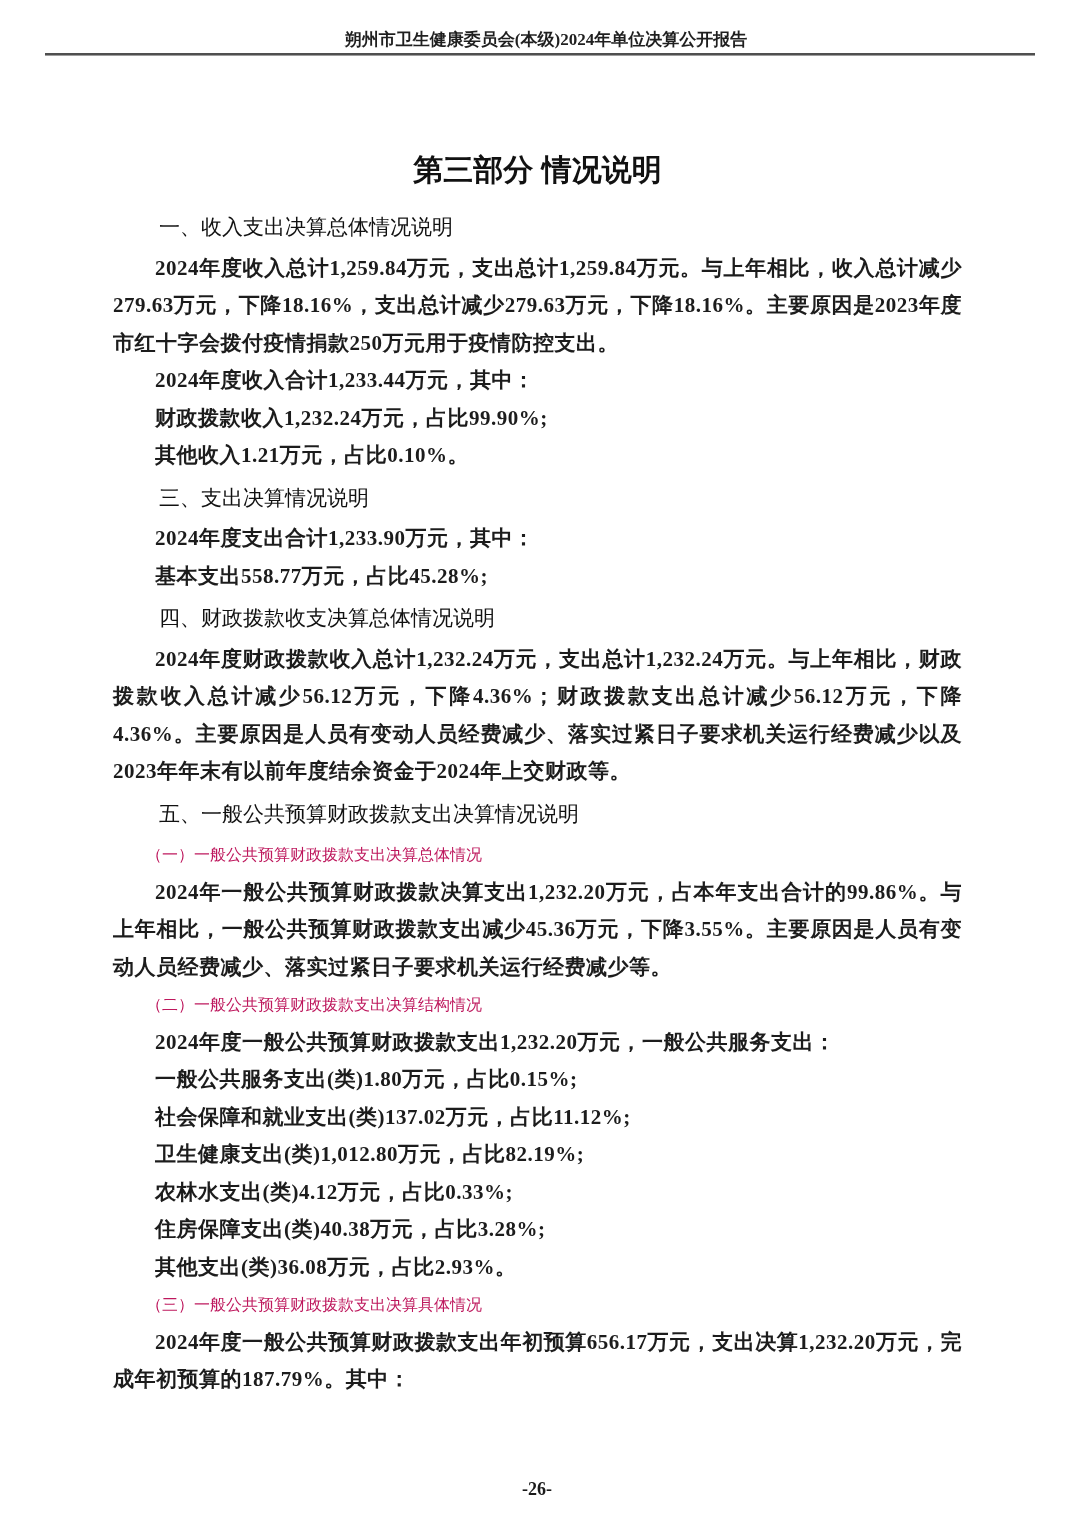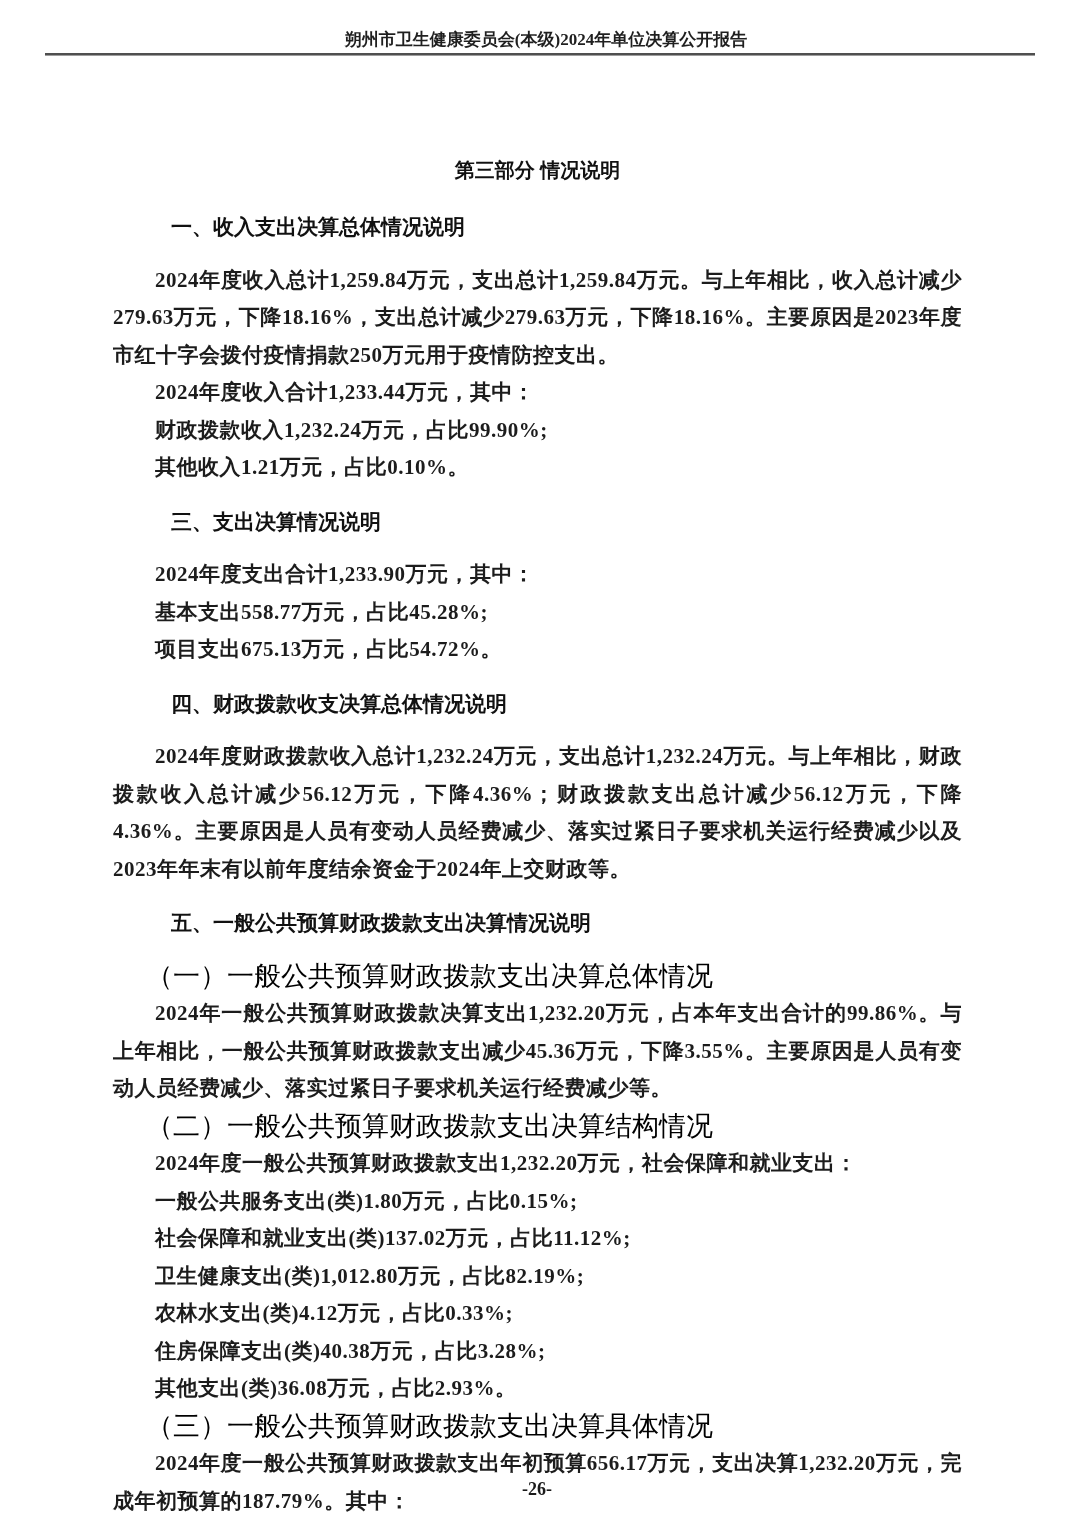--- a/index.html
+++ b/index.html
@@ -42,42 +42,42 @@
   .doc-main {
     position: absolute;
     top: 148px;
     left: 113px;
     width: 849px;
   }
   .doc-title {
     margin: 0 0 16px 0;
     font-family: "Liberation Sans", sans-serif;
     font-weight: 700;
-    font-size: 20px;
+    font-size: 30px;
     line-height: 44px;
     text-align: center;
     color: #111111;
   }
   .sec-h1 {
-    margin: 16px;
+    margin: 4px;
     font-family: "Liberation Sans", sans-serif;
-    font-weight: 700;
+    font-weight: 400;
     font-size: 21px;
     line-height: 37.5px;
     text-indent: 42px;
     color: #111111;
   }
   .sec-h2 {
     margin: 0;
     font-family: "Liberation Sans", sans-serif;
     font-weight: 500;
-    font-size: 27px;
+    font-size: 16px;
     line-height: 37.5px;
     text-indent: 33px;
-    color: #000000;
+    color: #be185d;
   }
   .body-p {
     margin: 0;
     font-family: "Liberation Serif", serif;
     font-weight: 700;
     font-size: 21px;
     line-height: 37.5px;
     text-indent: 42px;
     text-align: justify;
     letter-spacing: 0.5px;
@@ -109,28 +109,27 @@
     <h1 class="doc-title">第三部分 情况说明</h1>
     <div>
         <p class="sec-h1">一、收入支出决算总体情况说明</p>
         <p class="body-p">2024年度收入总计1,259.84万元，支出总计1,259.84万元。与上年相比，收入总计减少279.63万元，下降18.16%，支出总计减少279.63万元，下降18.16%。主要原因是2023年度市红十字会拨付疫情捐款250万元用于疫情防控支出。</p>
         <p class="body-p">2024年度收入合计1,233.44万元，其中：</p>
         <p class="body-p">财政拨款收入1,232.24万元，占比99.90%;</p>
         <p class="body-p">其他收入1.21万元，占比0.10%。</p>
         <p class="sec-h1">三、支出决算情况说明</p>
         <p class="body-p">2024年度支出合计1,233.90万元，其中：</p>
         <p class="body-p">基本支出558.77万元，占比45.28%;</p>
-        <p class="body-p">项目支出675.13万元，占比54.72%。</p>
         <p class="sec-h1">四、财政拨款收支决算总体情况说明</p>
         <p class="body-p">2024年度财政拨款收入总计1,232.24万元，支出总计1,232.24万元。与上年相比，财政拨款收入总计减少56.12万元，下降4.36%；财政拨款支出总计减少56.12万元，下降4.36%。主要原因是人员有变动人员经费减少、落实过紧日子要求机关运行经费减少以及2023年年末有以前年度结余资金于2024年上交财政等。</p>
         <p class="sec-h1">五、一般公共预算财政拨款支出决算情况说明</p>
         <p class="sec-h2">（一）一般公共预算财政拨款支出决算总体情况</p>
         <p class="body-p">2024年一般公共预算财政拨款决算支出1,232.20万元，占本年支出合计的99.86%。与上年相比，一般公共预算财政拨款支出减少45.36万元，下降3.55%。主要原因是人员有变动人员经费减少、落实过紧日子要求机关运行经费减少等。</p>
         <p class="sec-h2">（二）一般公共预算财政拨款支出决算结构情况</p>
-        <p class="body-p">2024年度一般公共预算财政拨款支出1,232.20万元，社会保障和就业支出：</p>
+        <p class="body-p">2024年度一般公共预算财政拨款支出1,232.20万元，一般公共服务支出：</p>
         <p class="body-p">一般公共服务支出(类)1.80万元，占比0.15%;</p>
         <p class="body-p">社会保障和就业支出(类)137.02万元，占比11.12%;</p>
         <p class="body-p">卫生健康支出(类)1,012.80万元，占比82.19%;</p>
         <p class="body-p">农林水支出(类)4.12万元，占比0.33%;</p>
         <p class="body-p">住房保障支出(类)40.38万元，占比3.28%;</p>
         <p class="body-p">其他支出(类)36.08万元，占比2.93%。</p>
         <p class="sec-h2">（三）一般公共预算财政拨款支出决算具体情况</p>
         <p class="body-p">2024年度一般公共预算财政拨款支出年初预算656.17万元，支出决算1,232.20万元，完成年初预算的187.79%。其中：</p>
       </div>
   </main>

